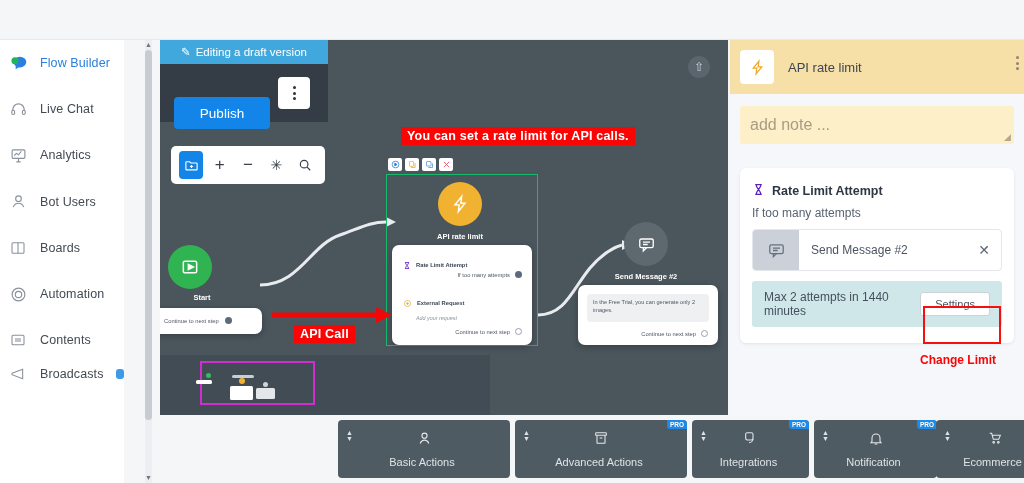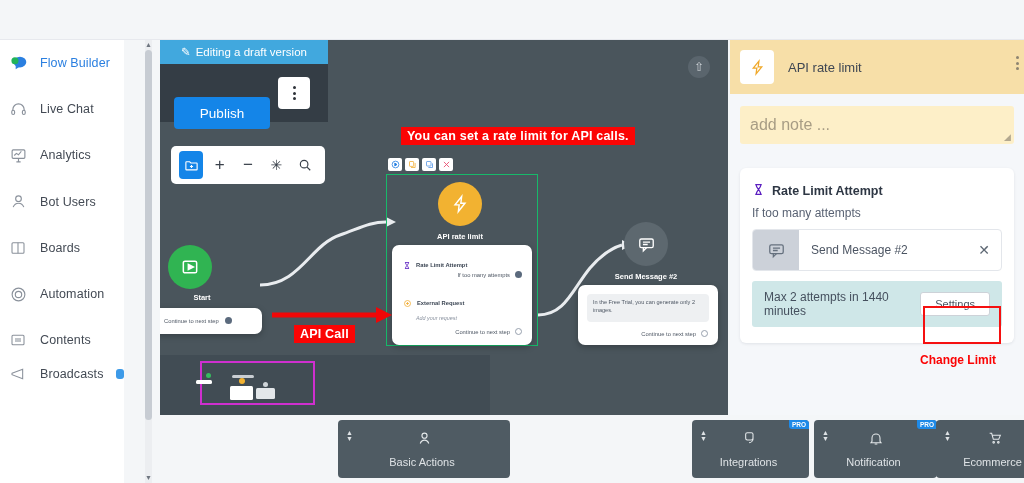--- a/index.html
+++ b/index.html
@@ -405,20 +405,32 @@
       <span class="updown">▲<br>▼</span>
       <span class="cico">
         <svg width="17" height="17" viewBox="0 0 24 24" fill="none" stroke="#e4e8ea" stroke-width="1.6">
             <circle cx="12" cy="8" r="3.6"></circle>
             <path d="M6 19c1.2-3.4 3.6-4.7 6-4.7s4.8 1.3 6 4.7"></path>
           </svg>
       </span>
       <span class="clab">Basic Actions</span>
     </div>
 
+    <div class="cat" style="left:185px;width:172px;">
+      <span class="updown">▲<br>▼</span>
+      <span class="cico">
+        <svg width="16" height="16" viewBox="0 0 24 24" fill="none" stroke="#e4e8ea" stroke-width="1.6">
+            <rect x="4" y="4" width="16" height="4" rx="1"></rect>
+            <path d="M6 8v11a1 1 0 001 1h10a1 1 0 001-1V8"></path>
+            <path d="M10 12h4"></path>
+          </svg>
+      </span>
+      <span class="clab">Advanced Actions</span>
+      <span class="pro">PRO</span>
+    </div>
 
     <div class="cat" style="left:362px;width:117px;">
       <span class="updown">▲<br>▼</span>
       <span class="cico">
         <svg width="16" height="16" viewBox="0 0 24 24" fill="none" stroke="#e4e8ea" stroke-width="1.6">
             <rect x="4" y="4" width="11" height="11" rx="2.5"></rect>
             <path d="M9 19a6 6 0 006-6"></path>
           </svg>
       </span>
       <span class="clab">Integrations</span>

